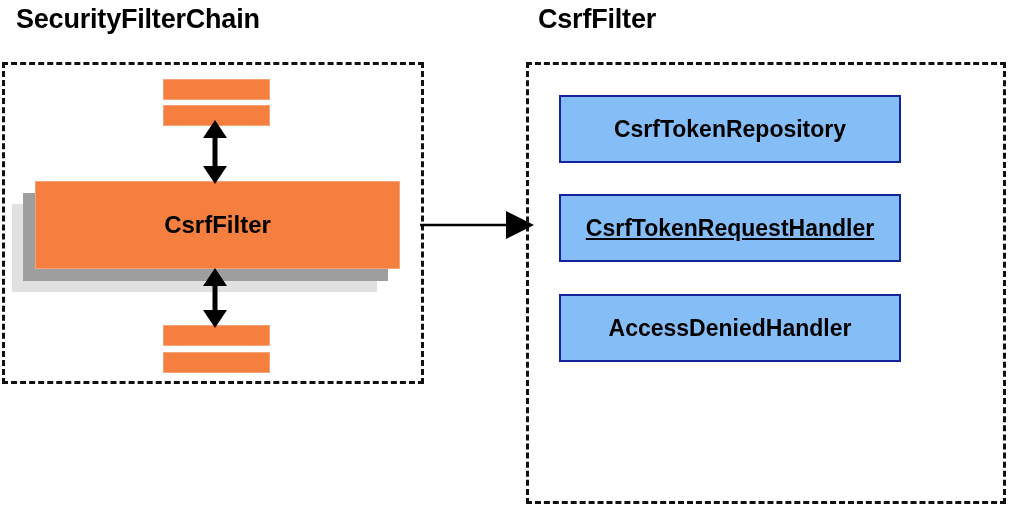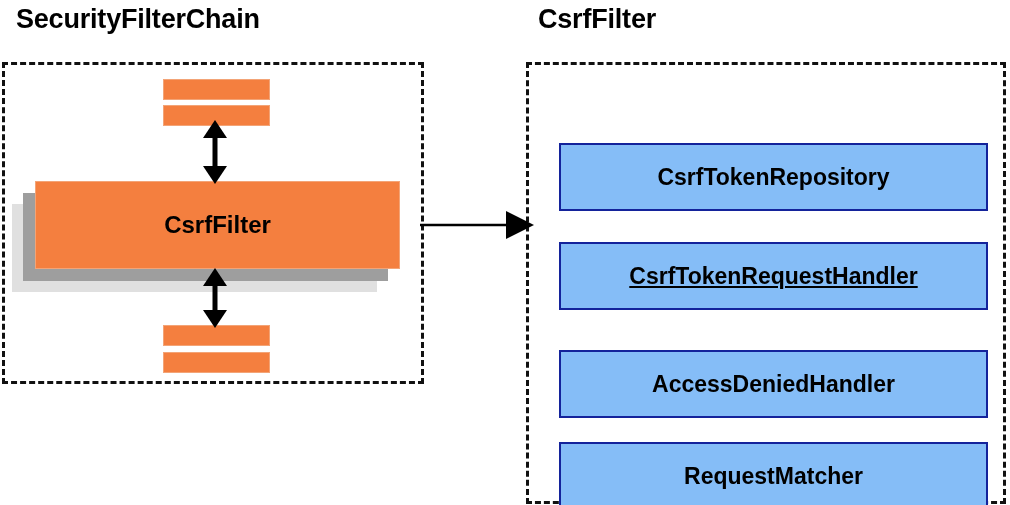--- a/index.html
+++ b/index.html
@@ -76,31 +76,31 @@
   #csrf-filter-shadow-far  { left: 12px; top: 204px; width: 365px; height: 88px; }
 
   
   .filter-bar { left: 163px; width: 107px; height: 21px; }
   #bar-top-1    { top: 79px; }
   #bar-top-2    { top: 105px; }
   #bar-bottom-1 { top: 325px; }
   #bar-bottom-2 { top: 352px; }
 
   
-  .collab-box        { left: 559px; width: 429px; height: 68px; margin-top: 48px; }
+  .collab-box        { left: 559px; width: 342px; height: 68px; }
 
   #collab-box-0  { top: 95px;  }
   #collab-near-0 { top: 107px; }
   #collab-far-0  { top: 118px; }
 
   #collab-box-1  { top: 194px; text-decoration: underline; }
   #collab-near-1 { top: 206px; }
   #collab-far-1  { top: 217px; }
 
-  #collab-box-2  { top: 302px; }
+  #collab-box-2  { top: 294px; }
   #collab-near-2 { top: 306px; }
   #collab-far-2  { top: 317px; }
 
   #collab-box-3  { top: 394px; }
   #collab-near-3 { top: 406px; }
   #collab-far-3  { top: 417px; }
 
   
   .arrow-svg { position: absolute; overflow: visible; }
   #arrow-up-down-top    { left: 198px; top: 120px; }
@@ -152,15 +152,14 @@
   <div class="shadow-far" id="collab-far-1"></div>
   <div class="shadow-near" id="collab-near-1"></div>
   <div class="node-box blue-box collab-box" id="collab-box-1">CsrfTokenRequestHandler</div>
 
   <div class="shadow-far" id="collab-far-2"></div>
   <div class="shadow-near" id="collab-near-2"></div>
   <div class="node-box blue-box collab-box" id="collab-box-2">AccessDeniedHandler</div>
 
   <div class="shadow-far" id="collab-far-3"></div>
   <div class="shadow-near" id="collab-near-3"></div>
-  <div class="node-box blue-box collab-box" id="collab-box-3">RequestMatcher</div>
 
 </div>
 
 </body></html>

